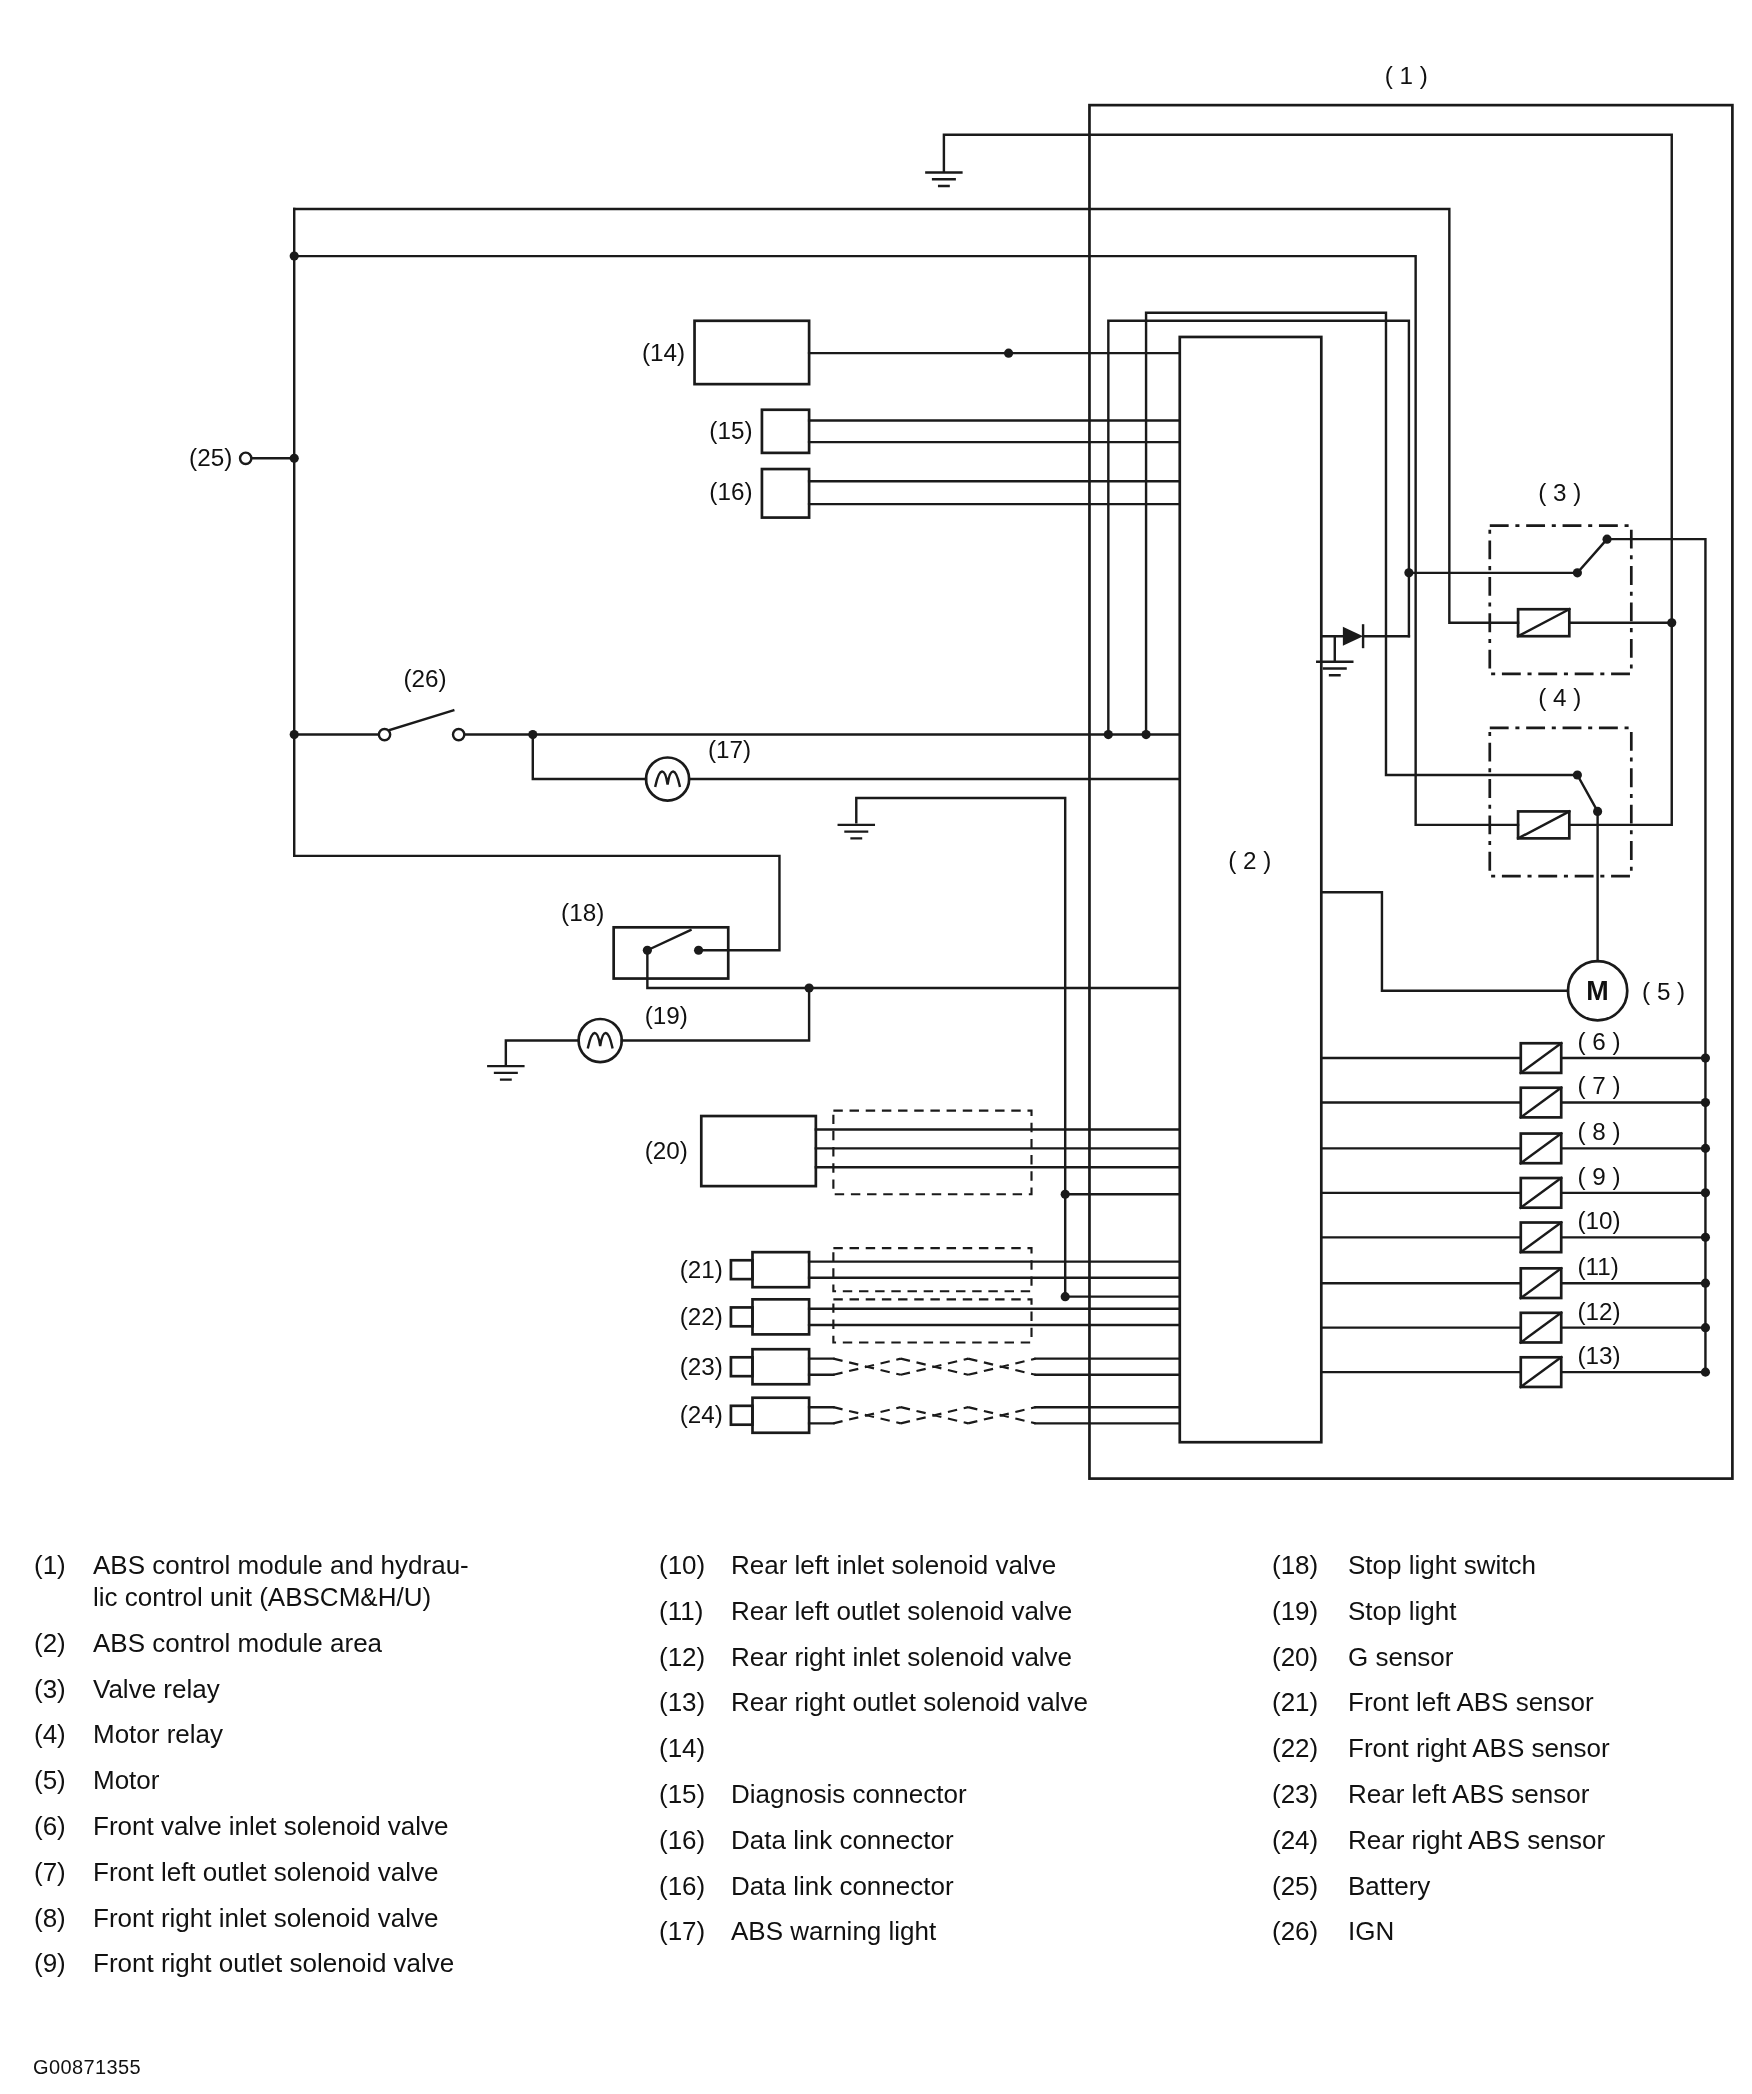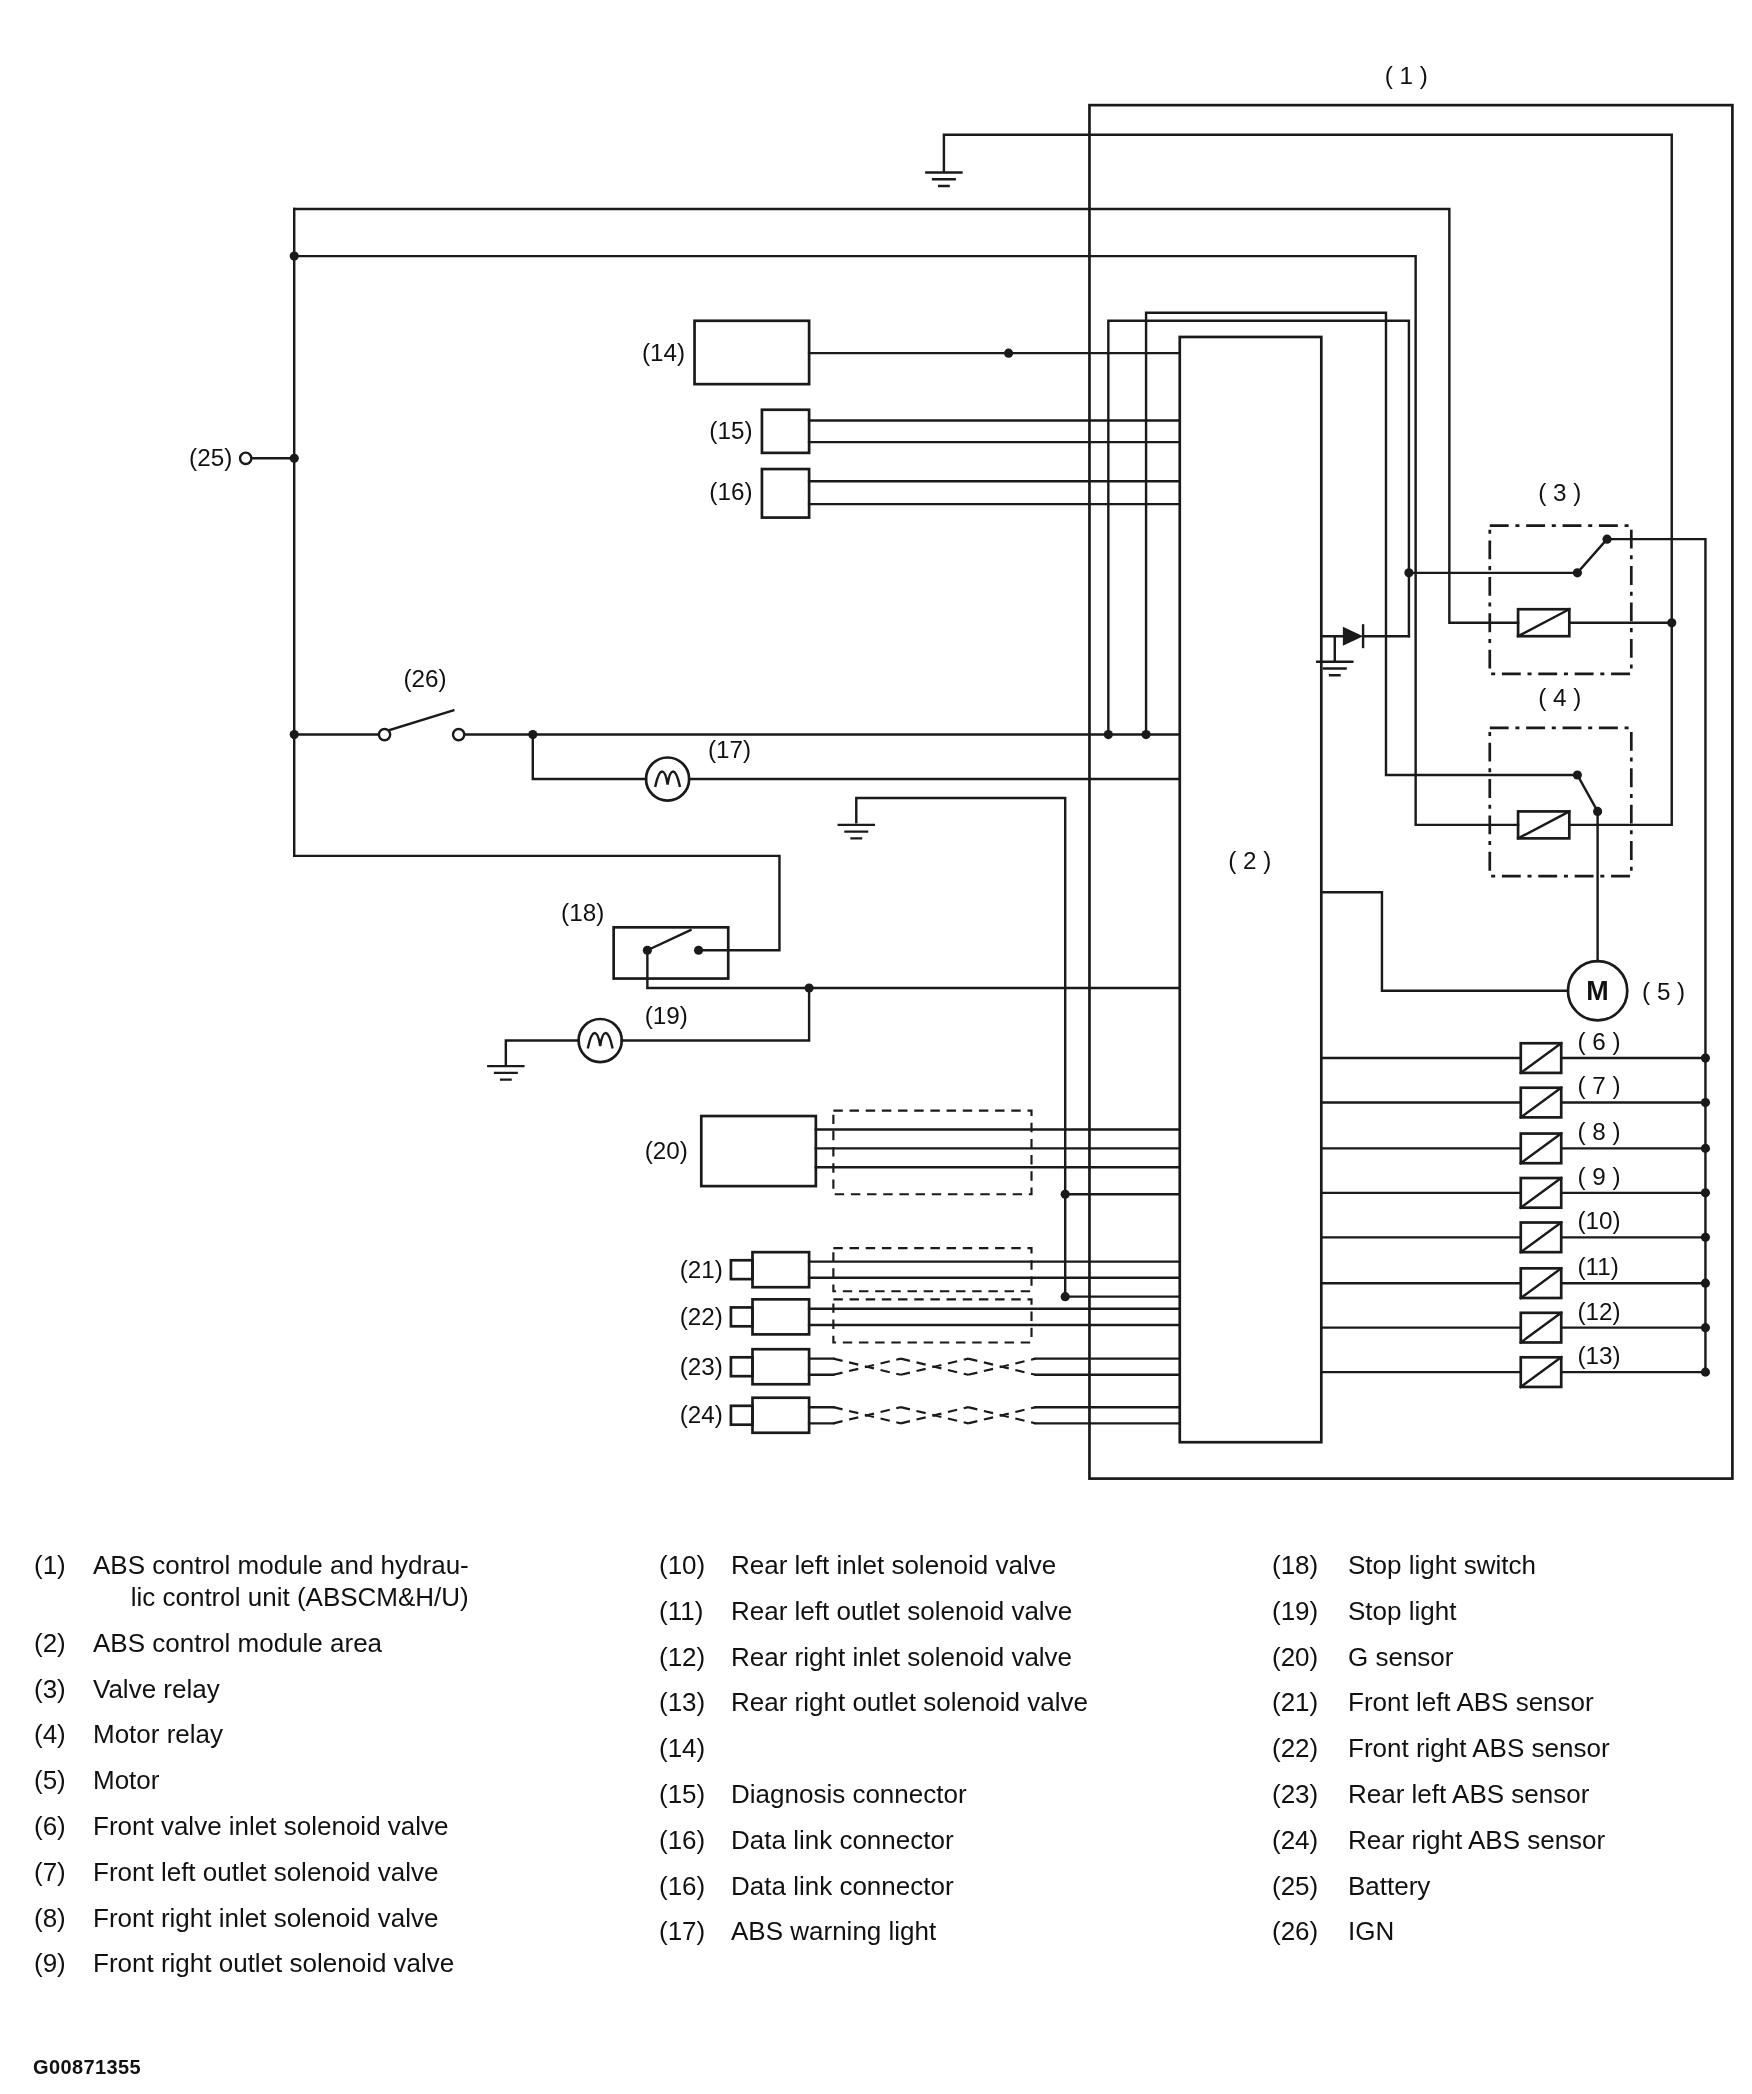--- a/index.html
+++ b/index.html
@@ -15,22 +15,22 @@
   svg .mtxt{font-size:20px;font-weight:bold;font-family:"Liberation Sans",sans-serif;fill:#111;}
   .legend{position:absolute;top:1549px;left:0;width:1753px;}
   .lcol{position:absolute;top:0;}
   .lcol1{left:34px;width:602px;}
   .lcol2{left:659px;width:568px;}
   .lcol3{left:1272px;width:473px;}
   .item{display:flex;align-items:flex-start;font-size:26px;line-height:32px;margin-bottom:13.8px;}
   .lcol1 .num{width:59px;flex:none;}
   .lcol2 .num{width:72px;flex:none;}
   .lcol3 .num{width:76px;flex:none;}
-  .txt{white-space:pre-line;text-align:right;}
-  .figid{position:absolute;left:33px;top:2056px;font-size:20px;font-weight:bold;letter-spacing:0.4px;}
+  .txt{white-space:pre-line;}
+  .figid{position:absolute;left:33px;top:2056px;font-size:20px;font-weight:normal;letter-spacing:0.4px;}
 </style>
 </head>
 <body>
 
 <div class="page">
 
   <svg width="1753" height="1515" viewBox="0 0 1300 1124" xmlns="http://www.w3.org/2000/svg">
     <defs>
       <path id="gnd" class="w" d="M-13,0 H13 M-8,5 H8 M-3.5,10 H3.5"></path>
     </defs>

